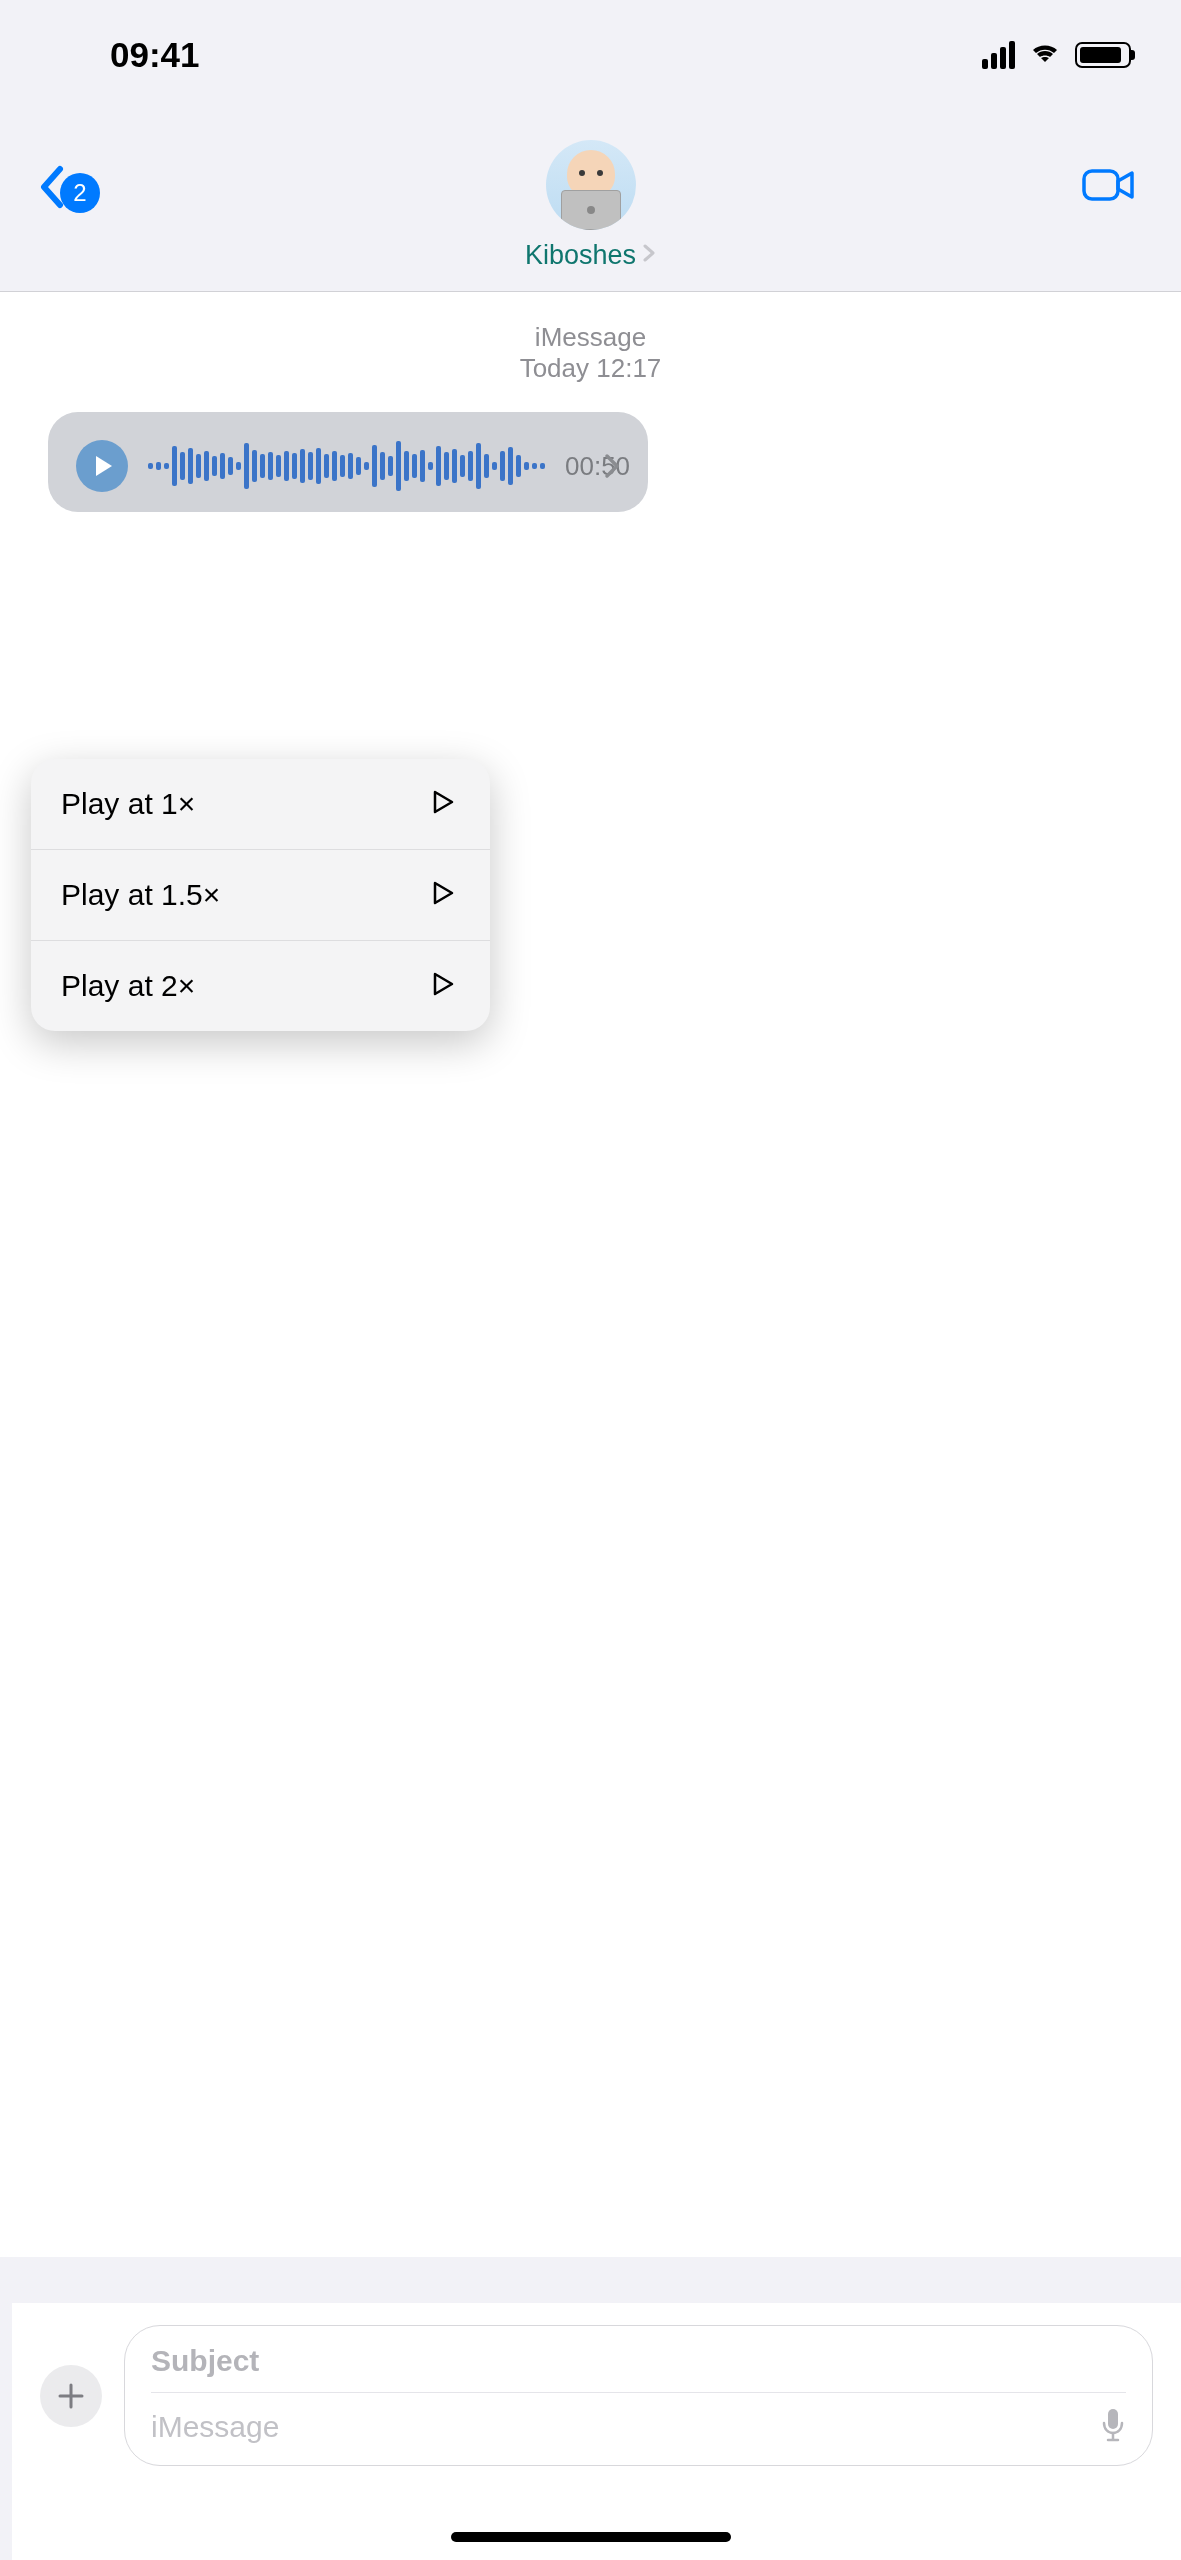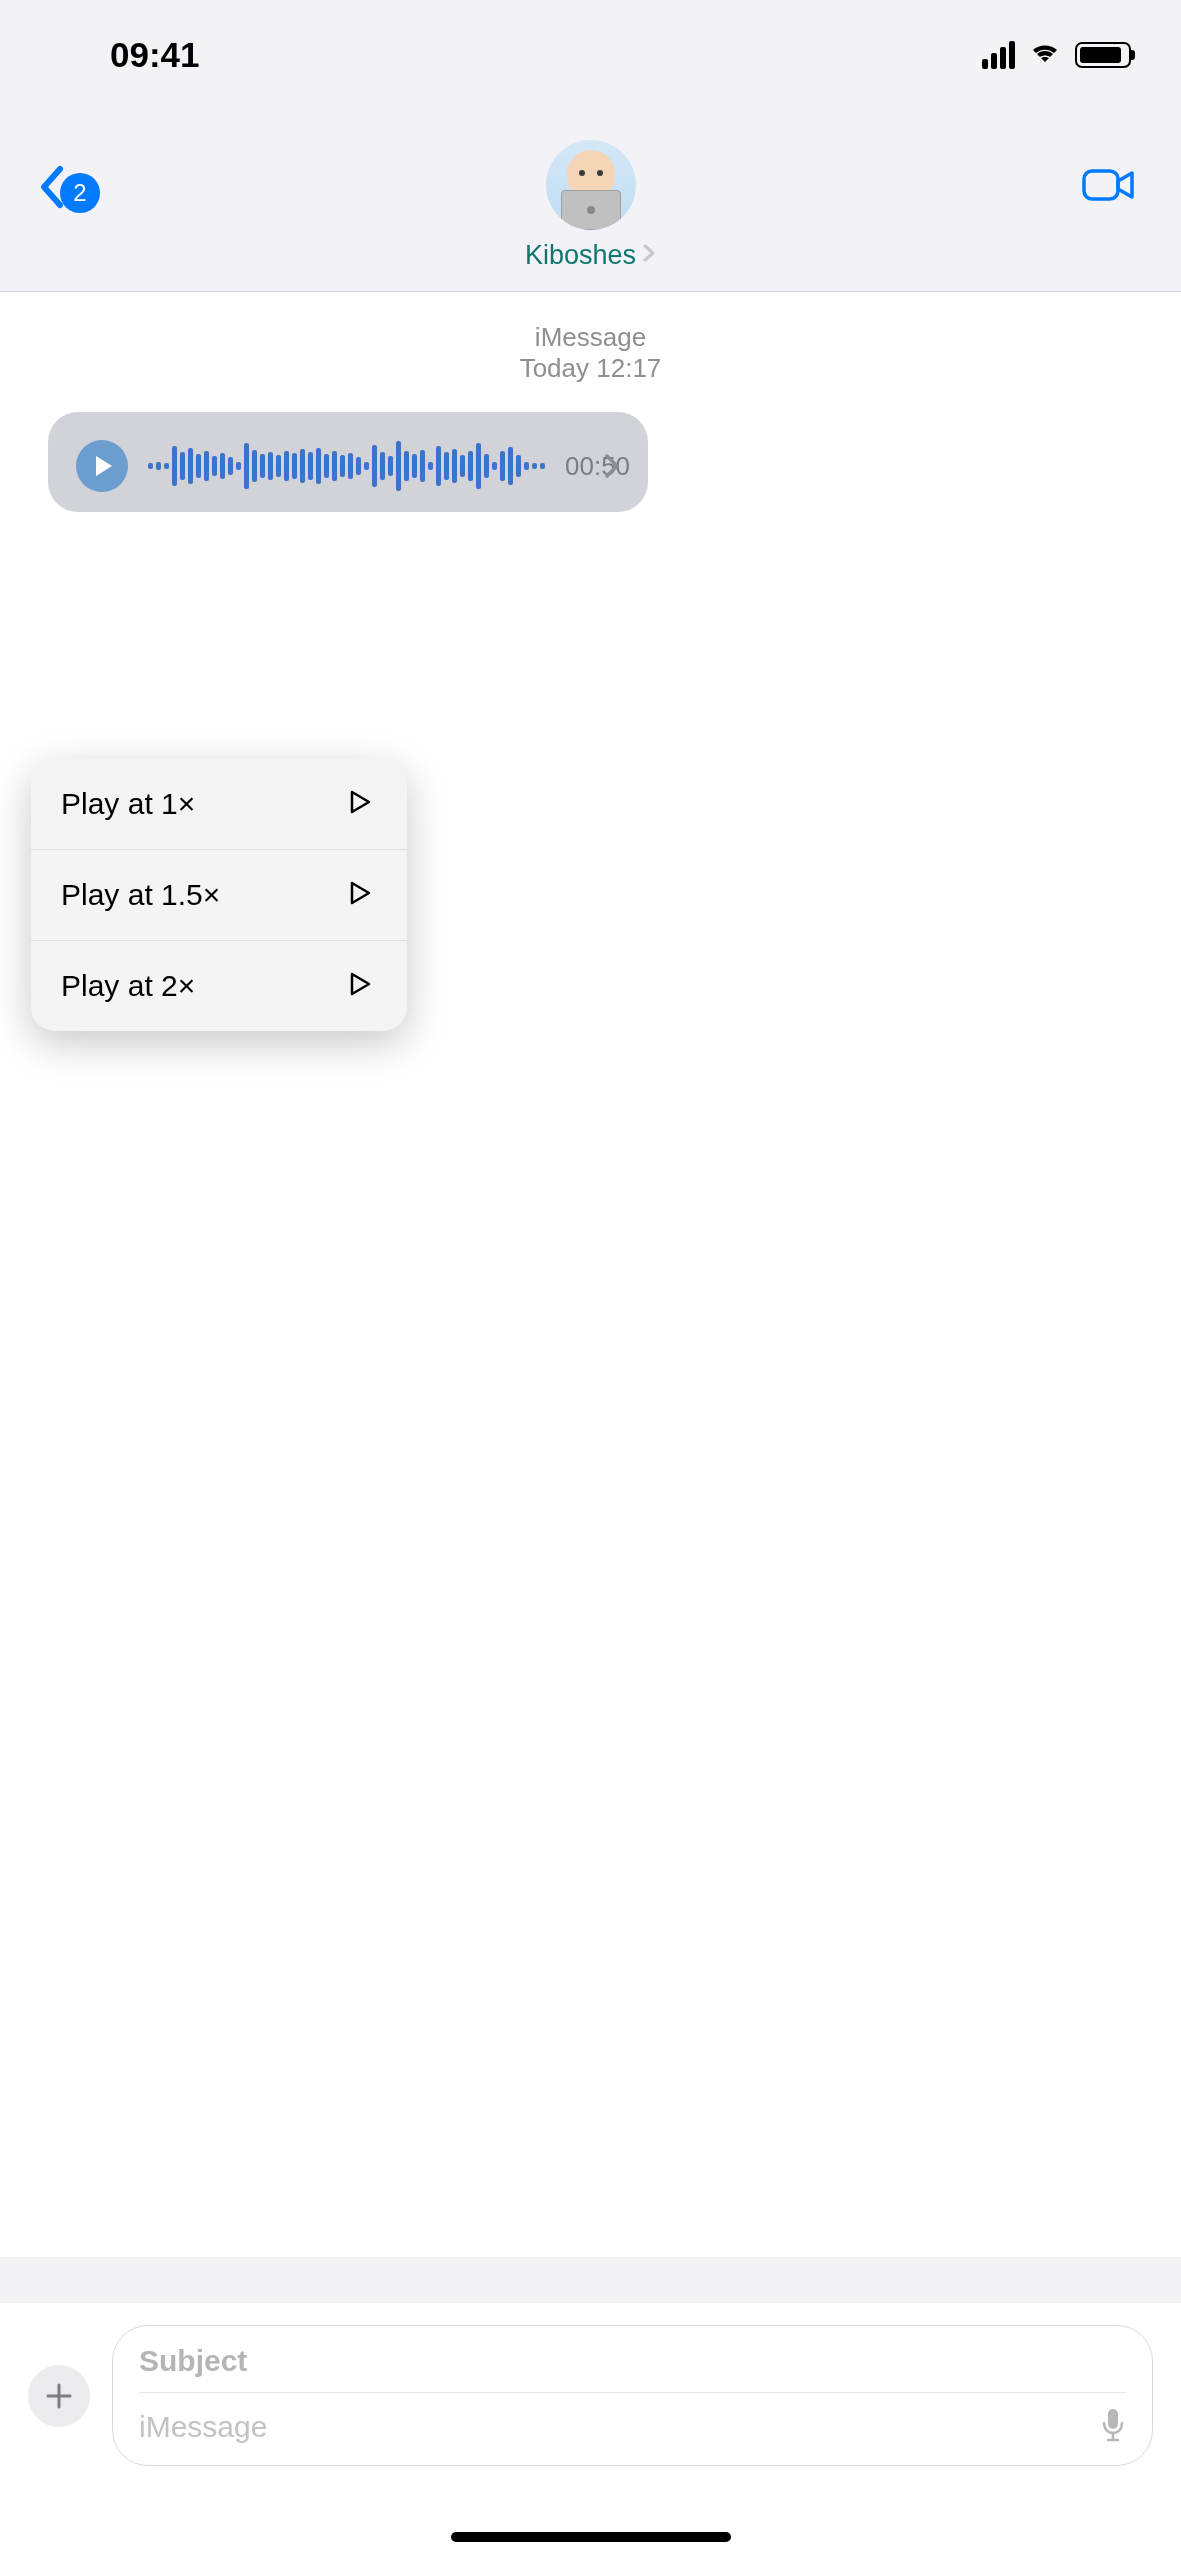--- a/index.html
+++ b/index.html
@@ -304,21 +304,21 @@
       bottom: 26px;
       color: #8a8c90;
       font-size: 30px;
     }
 
     
     .context-menu {
       position: absolute;
       left: 31px;
       top: 467px;
-      width: 376px;
+      width: 459px;
       background: #f4f4f5;
       border-radius: 24px;
       box-shadow: 0 12px 40px rgba(0,0,0,0.22);
       overflow: hidden;
       z-index: 10;
     }
 
     .menu-item {
       display: flex;
       align-items: center;
@@ -339,21 +339,21 @@
 
     .play-glyph svg {
       width: 22px;
       height: 24px;
     }
 
     
     .composer {
       position: absolute;
       bottom: 0;
-      left: 0;
+      left: 12px;
       right: 0;
       padding: 22px 28px 94px 28px;
       background: #ffffff;
       display: flex;
       align-items: center;
       gap: 22px;
     }
 
     .plus-button {
       width: 62px;

